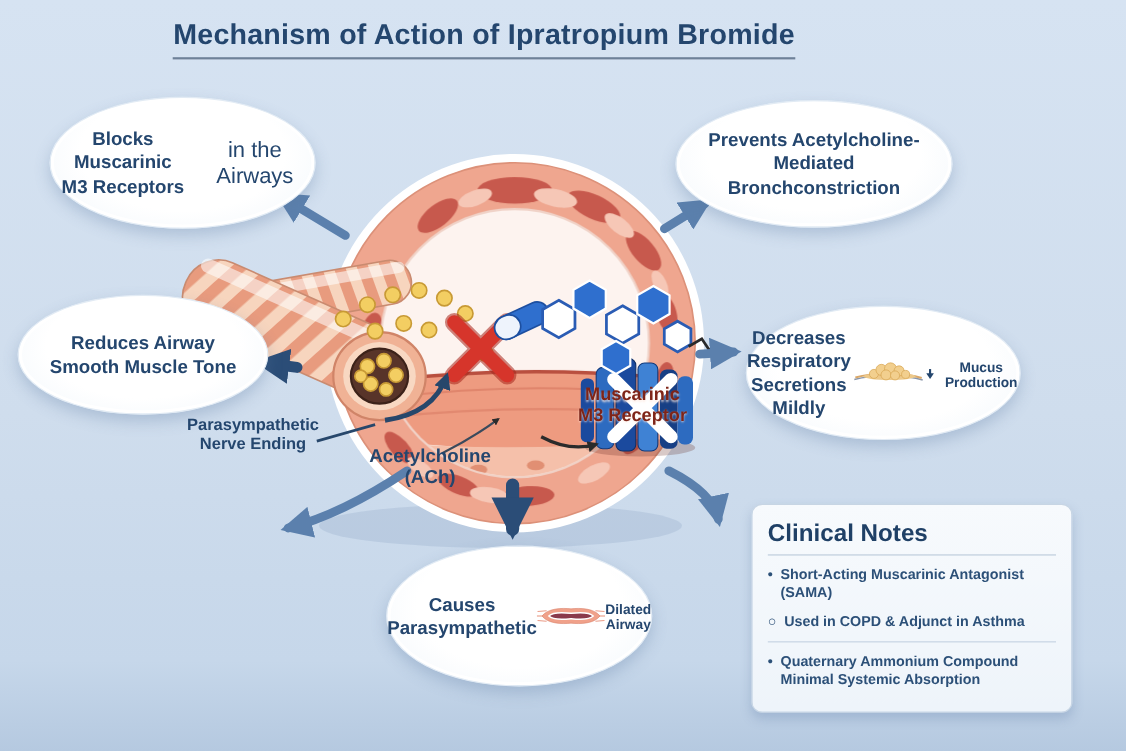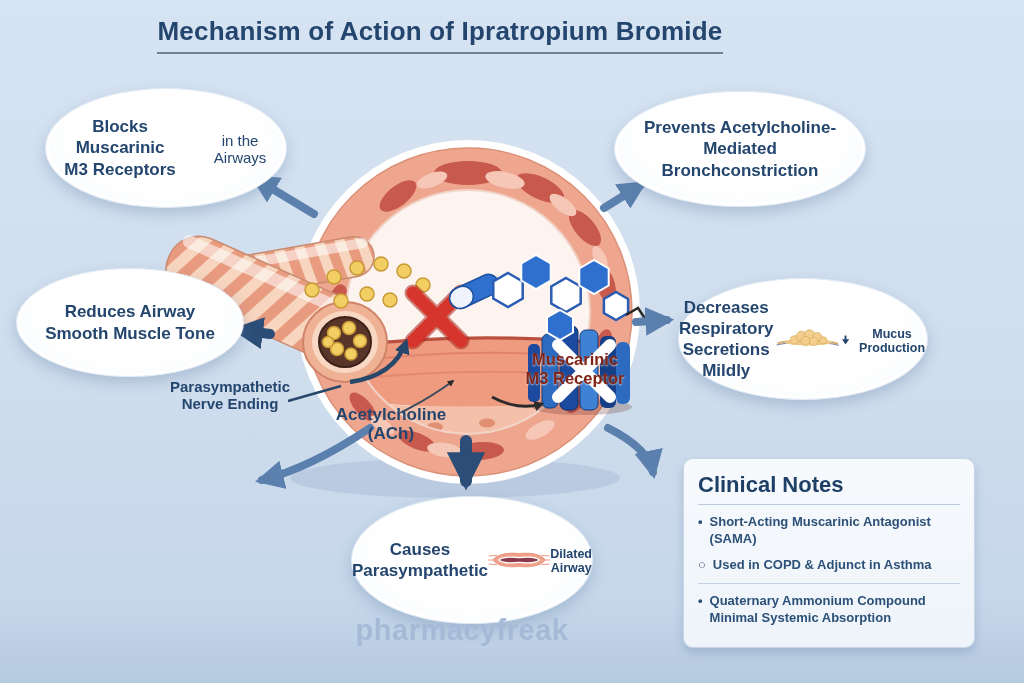--- a/index.html
+++ b/index.html
@@ -16,21 +16,21 @@
   .title span{display:inline-block;border-bottom:2px solid #6e8198;padding-bottom:5px;}
   .bubble{
     position:absolute;border-radius:50%;
     background:radial-gradient(ellipse at 50% 42%,#ffffff 55%,#f0f6fb 100%);
     box-shadow:0 6px 14px rgba(90,120,160,.30), inset 0 0 0 3px rgba(255,255,255,.95);
     border:1px solid #e2ebf4;
     display:flex;align-items:center;justify-content:center;
     text-align:center;color:#24466e;
   }
   .bubble .b-text{font-weight:bold;font-size:17px;line-height:1.25;white-space:pre-line;}
-  .bubble .b-sub{font-size:15px;margin-top:2px;}
+  .bubble .b-sub{font-size:20px;margin-top:2px;}
   .bubble .b-cap{font-size:12.5px;font-weight:bold;margin-top:2px;}
   .cap-row{display:flex;align-items:center;gap:8px;margin-top:2px;}
   .bub-tl{left:45px;top:88px;width:240px;height:118px;}
   .bub-tr{left:614px;top:91px;width:250px;height:114px;}
   .bub-ml{left:16px;top:268px;width:226px;height:107px;}
   .bub-mr{left:678px;top:278px;width:248px;height:120px;}
   .bub-bc{left:351px;top:496px;width:240px;height:126px;}
   .lbl{position:absolute;text-align:center;white-space:pre-line;color:#24466e;font-weight:bold;}
   .lbl-drug{left:368px;top:209px;width:200px;font-size:24px;line-height:1.1;}
   .drug-underline{width:86px;height:2px;background:#3c5c82;margin:4px auto 0;}
@@ -291,14 +291,13 @@
       <span class="note-text">Used in COPD &amp; Adjunct in Asthma</span>
     </div>
     <div class="notes-divider"></div>
     <div class="note-item">
       <span class="note-bullet">•</span>
       <span class="note-text">Quaternary Ammonium Compound
 Minimal Systemic Absorption</span>
     </div>
   </div>
 
-  <div class="watermark">pharmacyfreak</div>
 </div>
 
 </body></html>

